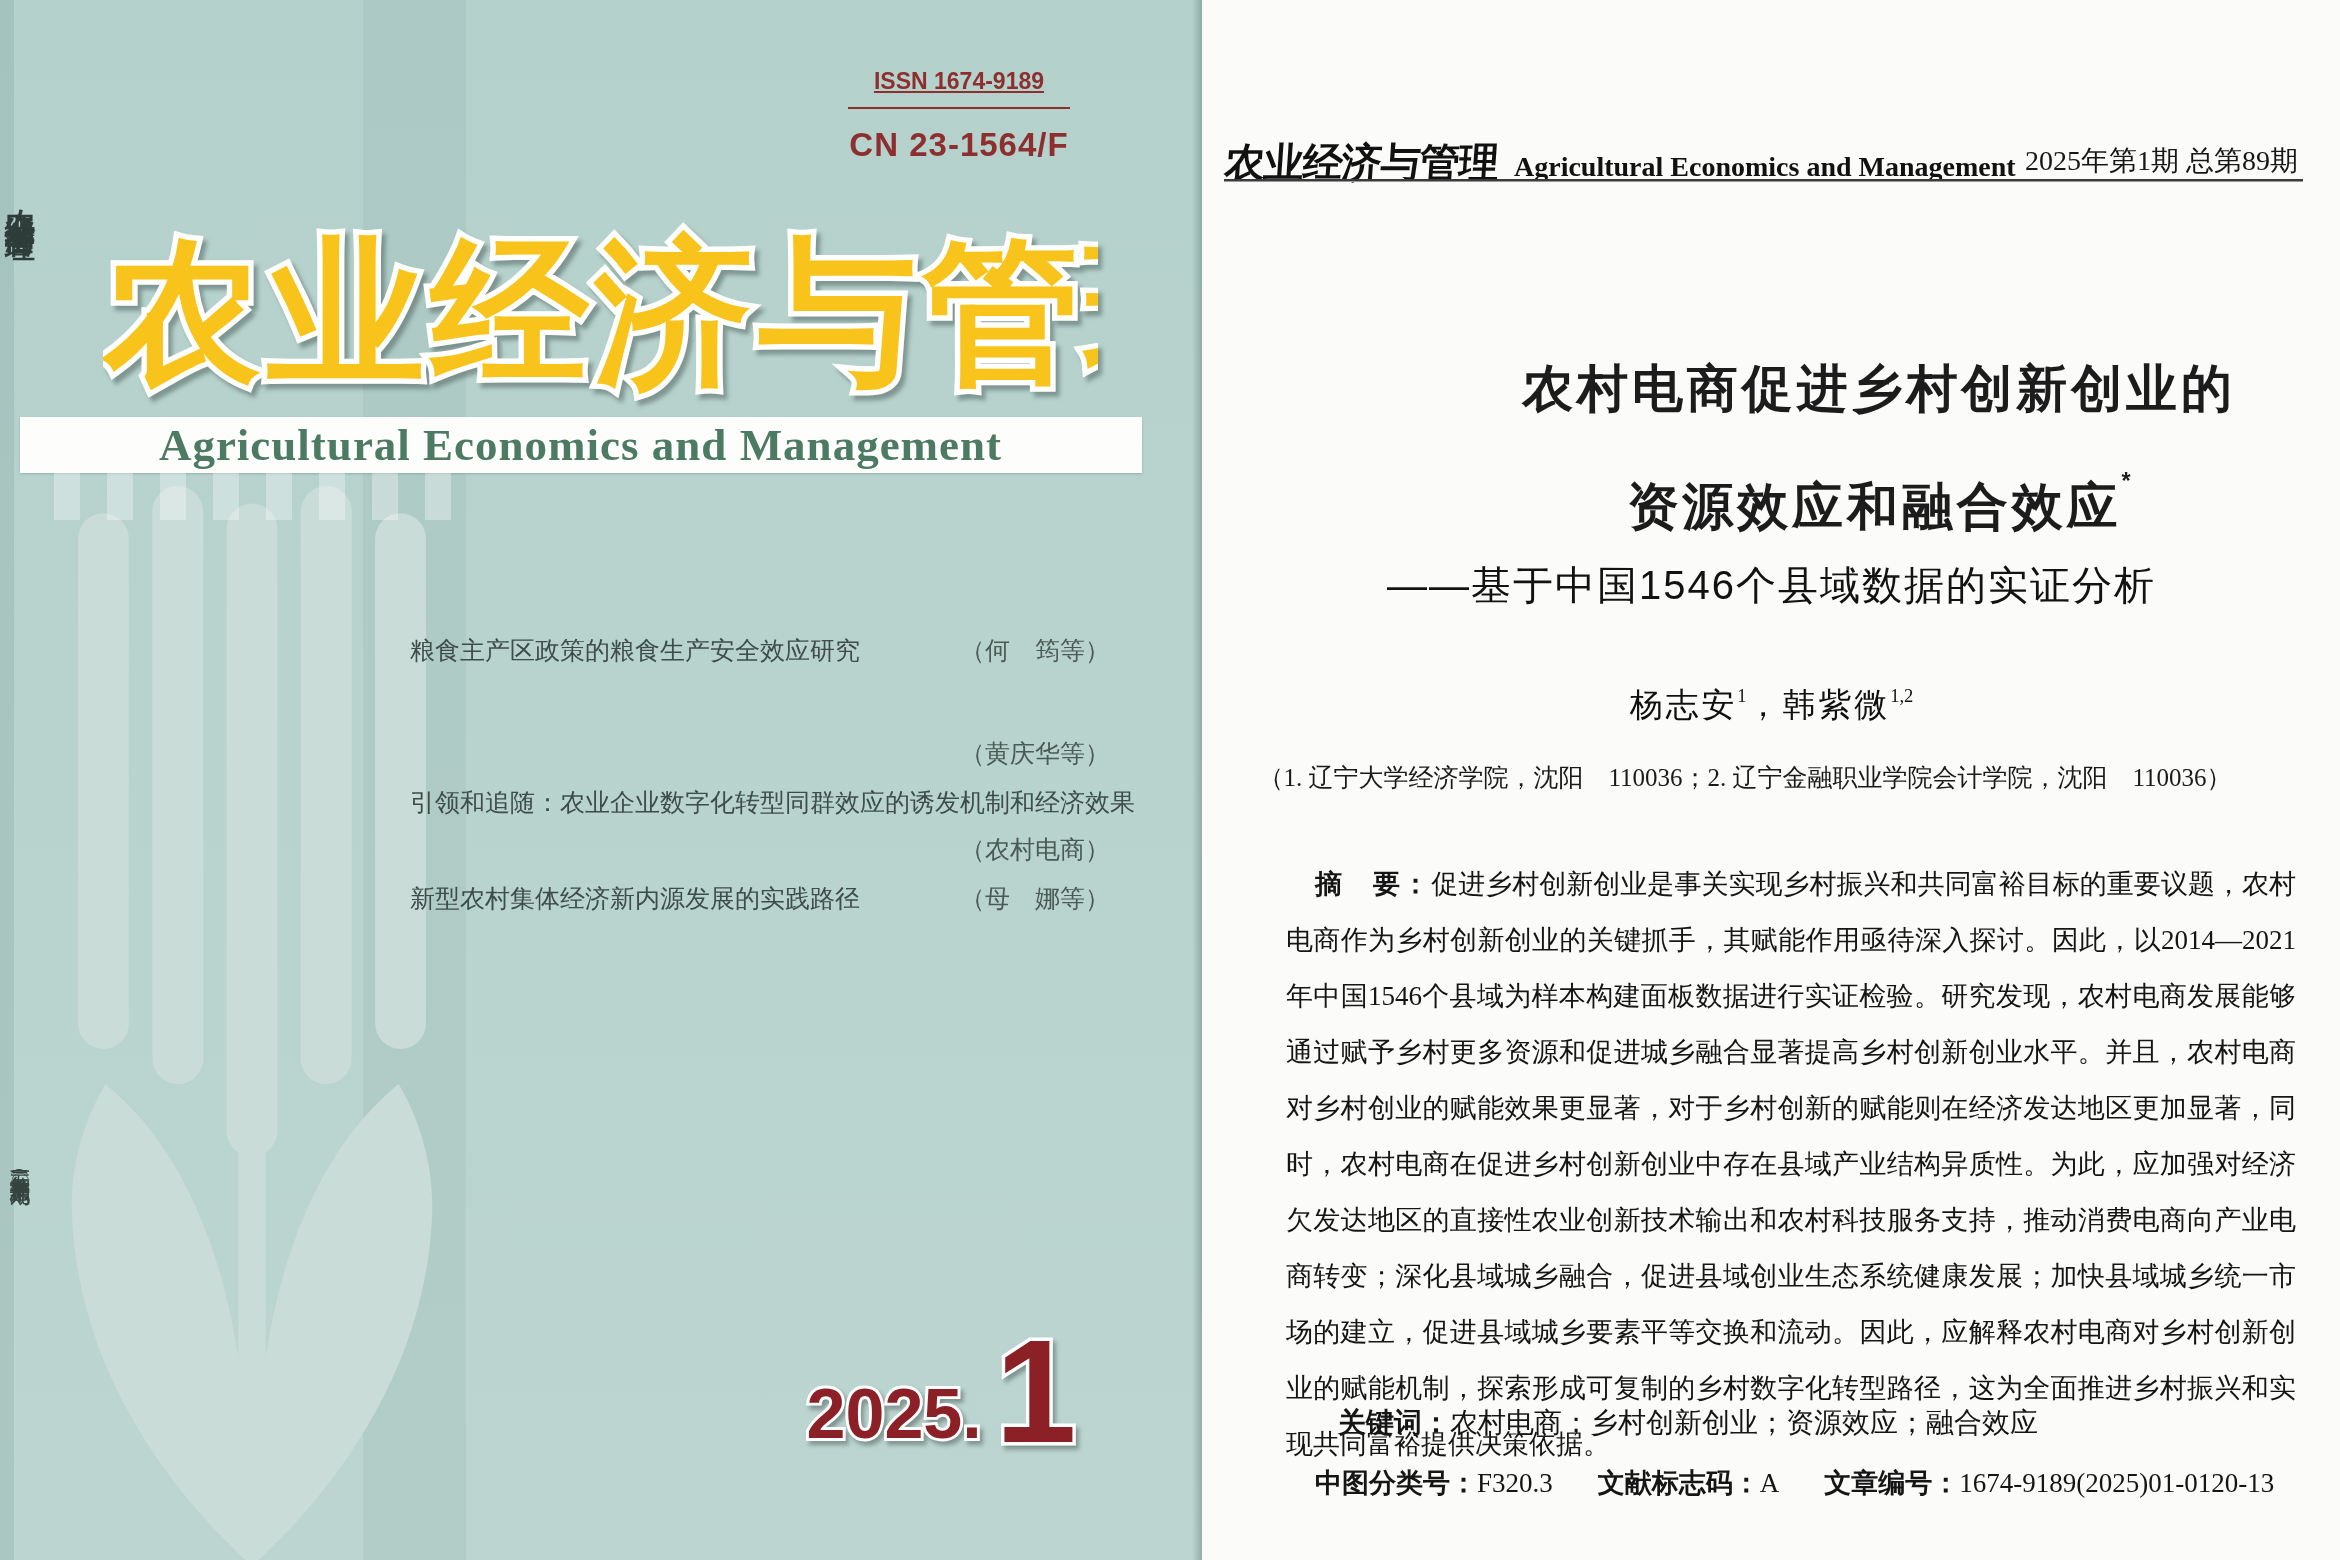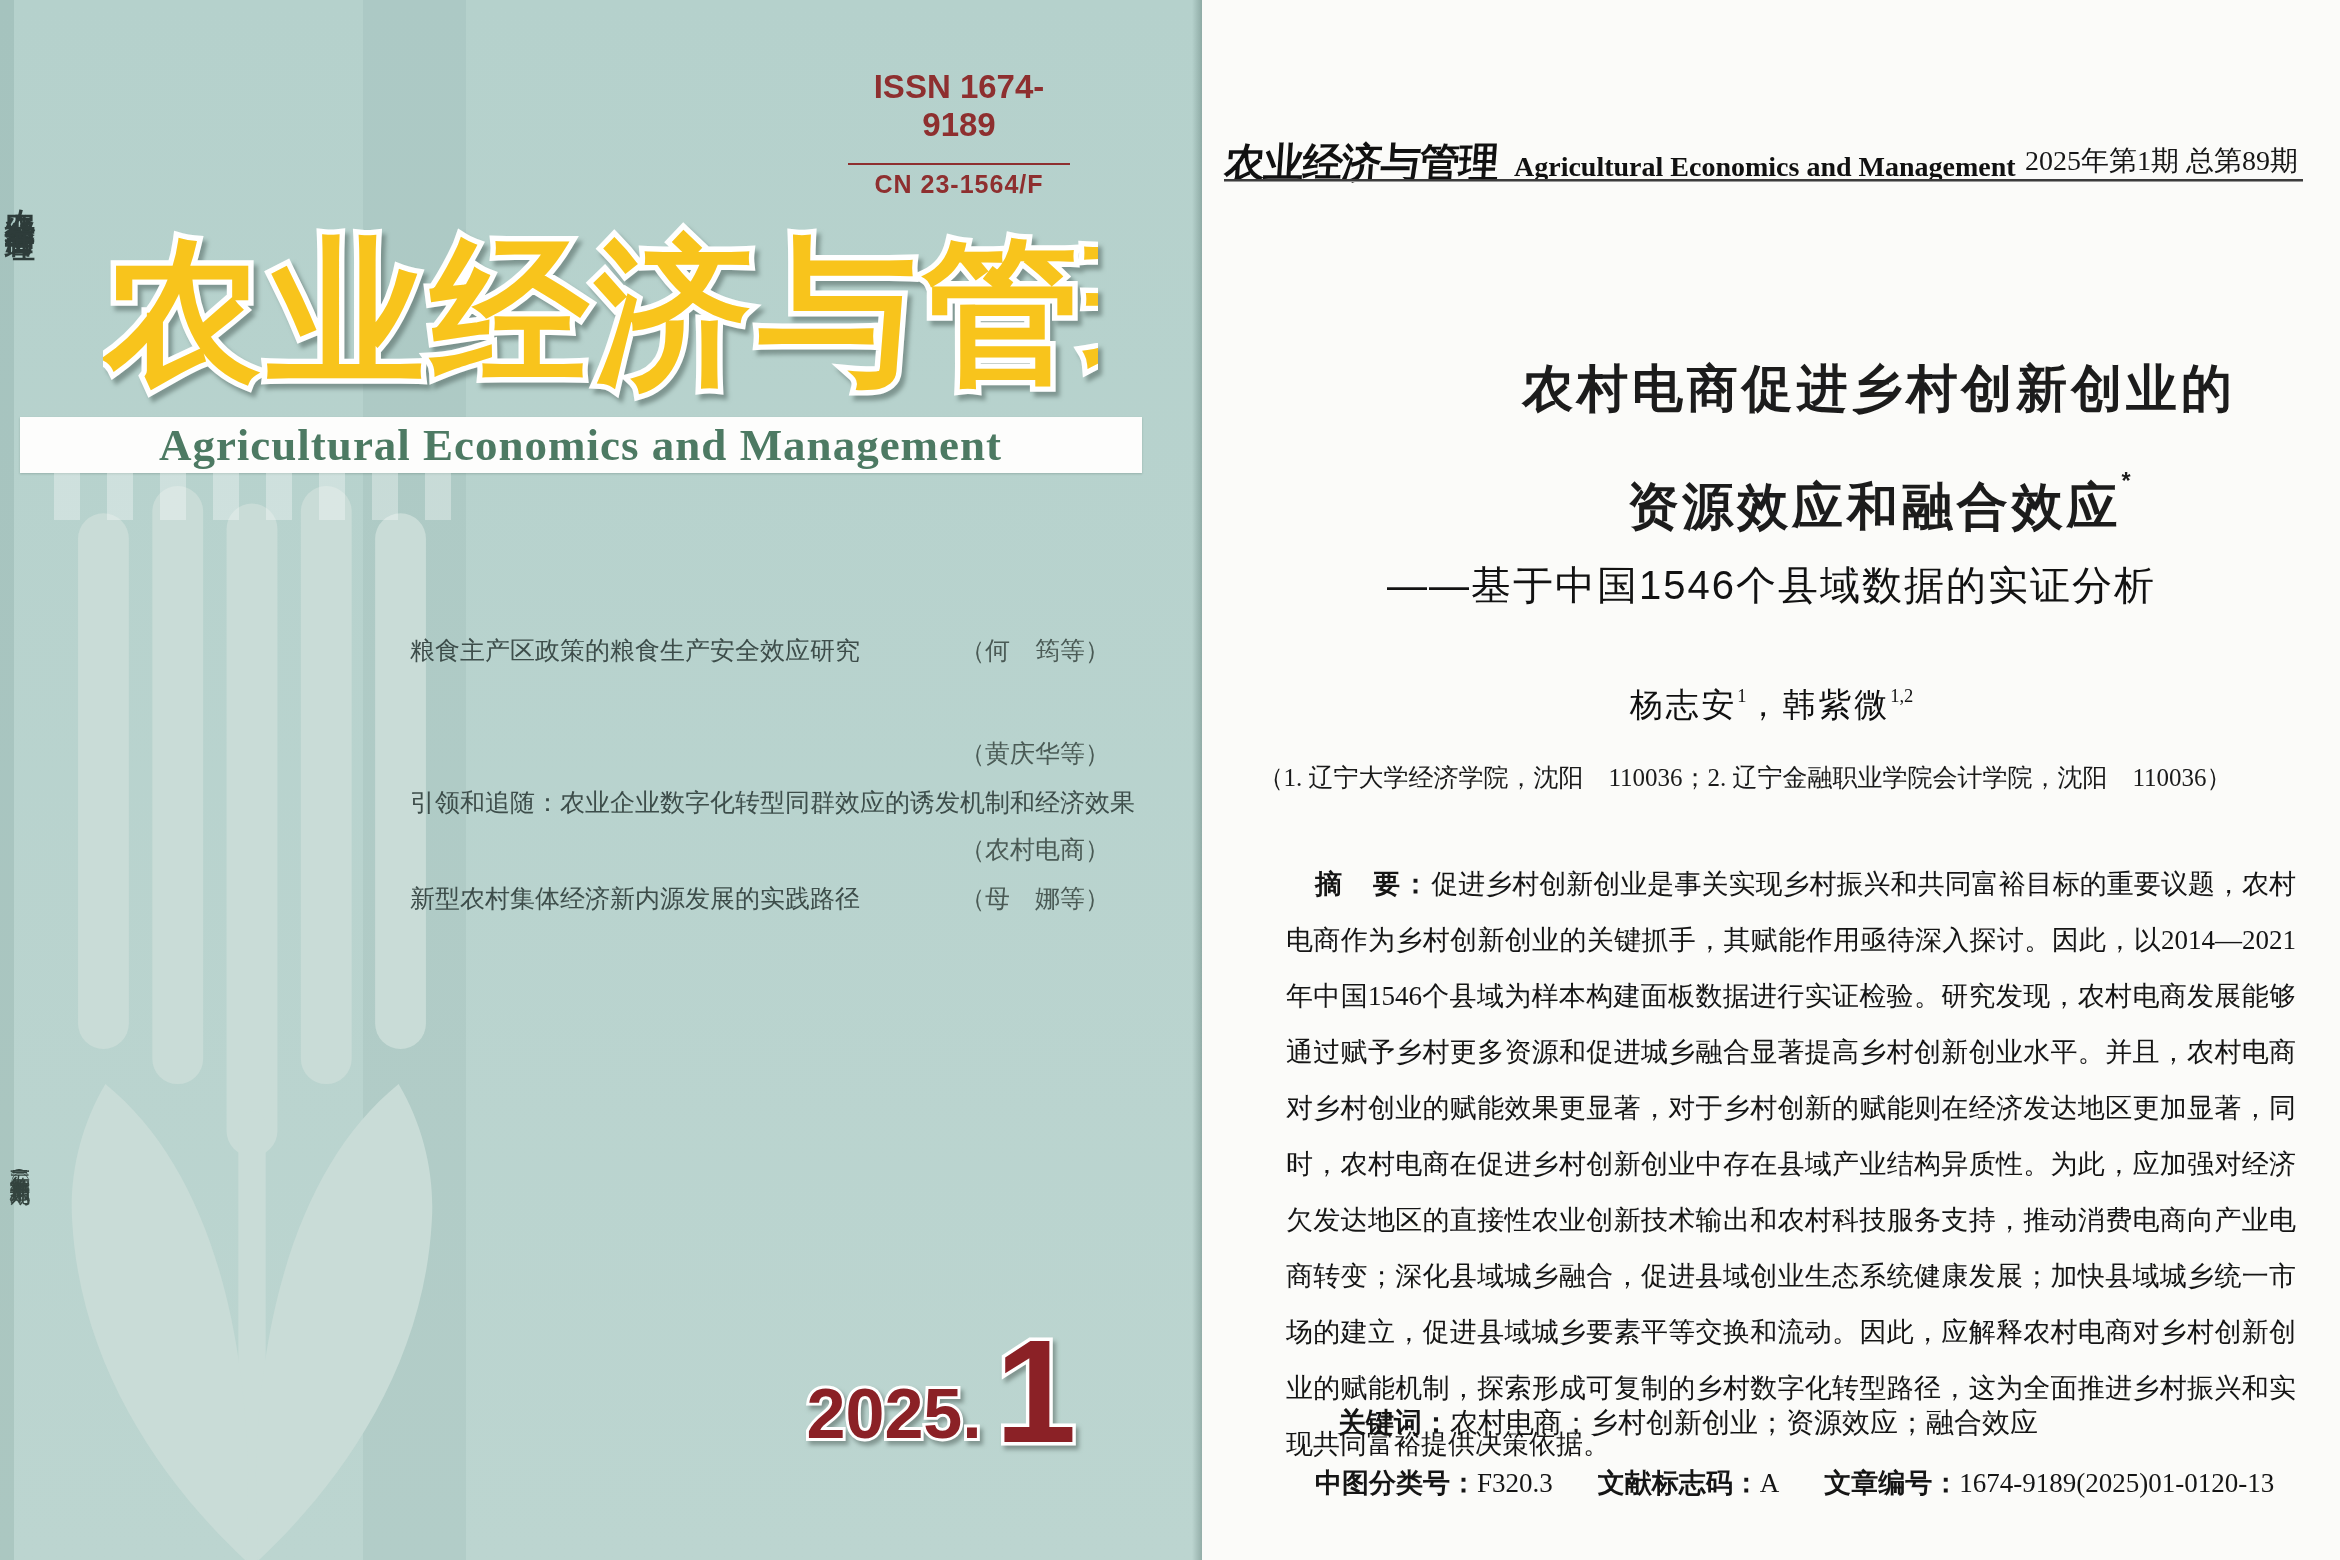--- a/index.html
+++ b/index.html
@@ -27,22 +27,22 @@
   .cover-right-edge{position:absolute;right:0;top:0;width:9.8px;height:1560px;
          background:linear-gradient(90deg,rgba(0,0,0,0) 0%,rgba(40,70,64,0.28) 100%);}
   .cover-col-shade{position:absolute;left:363px;top:0;width:103px;height:1560px;background:rgba(30,90,78,0.06);}
 
   .spine-title{position:absolute;left:3.9px;top:185px;writing-mode:vertical-rl;
          font-size:30px;line-height:33px;font-weight:bold;color:#2e3c3a;
          font-family:"Liberation Serif",serif;letter-spacing:3.9px;}
 
   .issn-block{position:absolute;left:848px;top:68px;width:222px;text-align:center;
          color:var(--issn_red);font-weight:bold;font-family:"Liberation Sans",sans-serif;}
-  .issn-line1{font-size:33px;padding-bottom:19px;border-bottom:2.9px solid var(--issn_red);}
-  .issn-line2{font-size:25px;padding-top:4.9px;letter-spacing:1px;}
+  .issn-line1{font-size:23px;padding-bottom:12px;border-bottom:2.9px solid var(--issn_red);text-decoration:underline;}
+  .issn-line2{font-size:33px;padding-top:4.9px;letter-spacing:1px;margin-top:12px;}
 
   .cover-title-svg{position:absolute;left:103px;top:209px;width:995px;height:195px;
          filter:drop-shadow(4.9px 5.9px 2px rgba(80,100,95,0.55));}
 
   .en-band{position:absolute;left:19.5px;top:417px;width:1122px;height:56px;background:#fdfdfc;
          display:flex;align-items:center;justify-content:center;box-shadow:0 1px 2px rgba(50,80,72,0.25);}
   .en-band-title{font-family:"Liberation Serif",serif;font-weight:bold;font-size:45px;
          color:var(--en_green);letter-spacing:1px;white-space:nowrap;}
 
   .cover-stripes{position:absolute;left:54px;top:473px;width:414px;height:47px;

